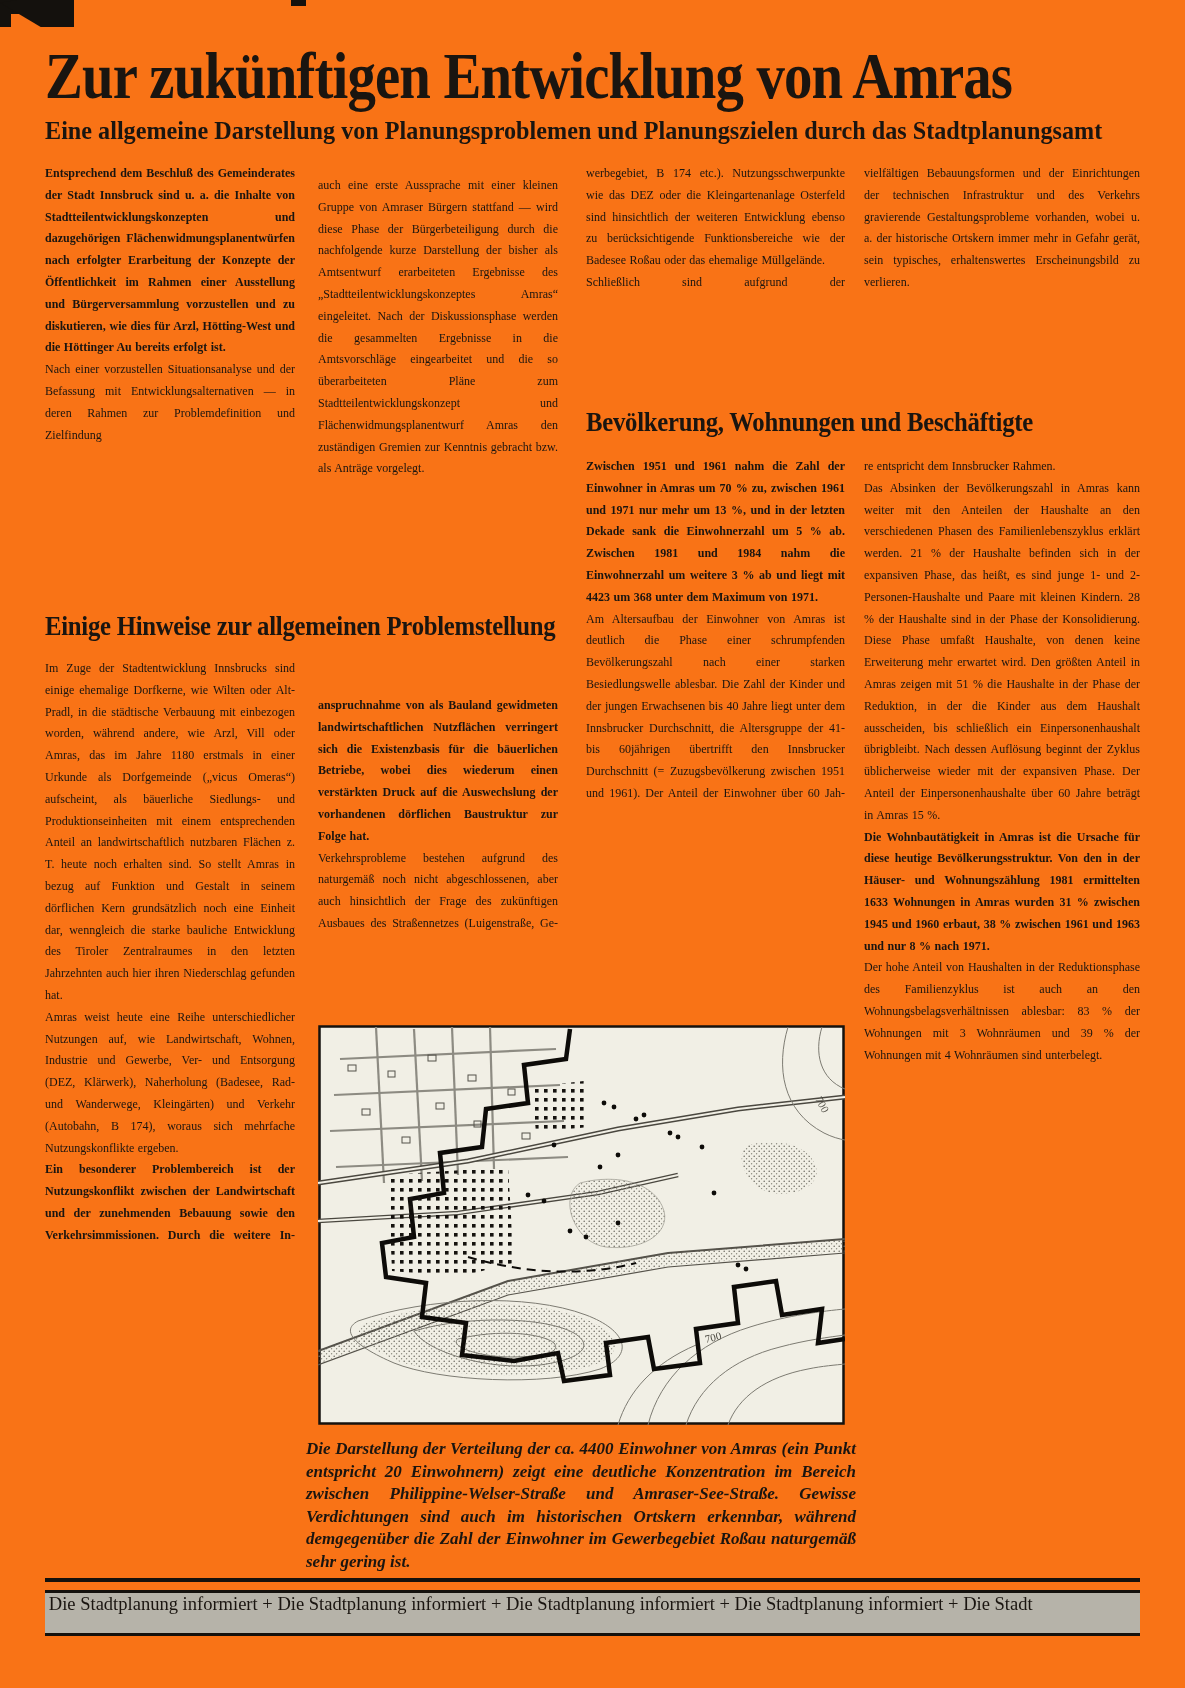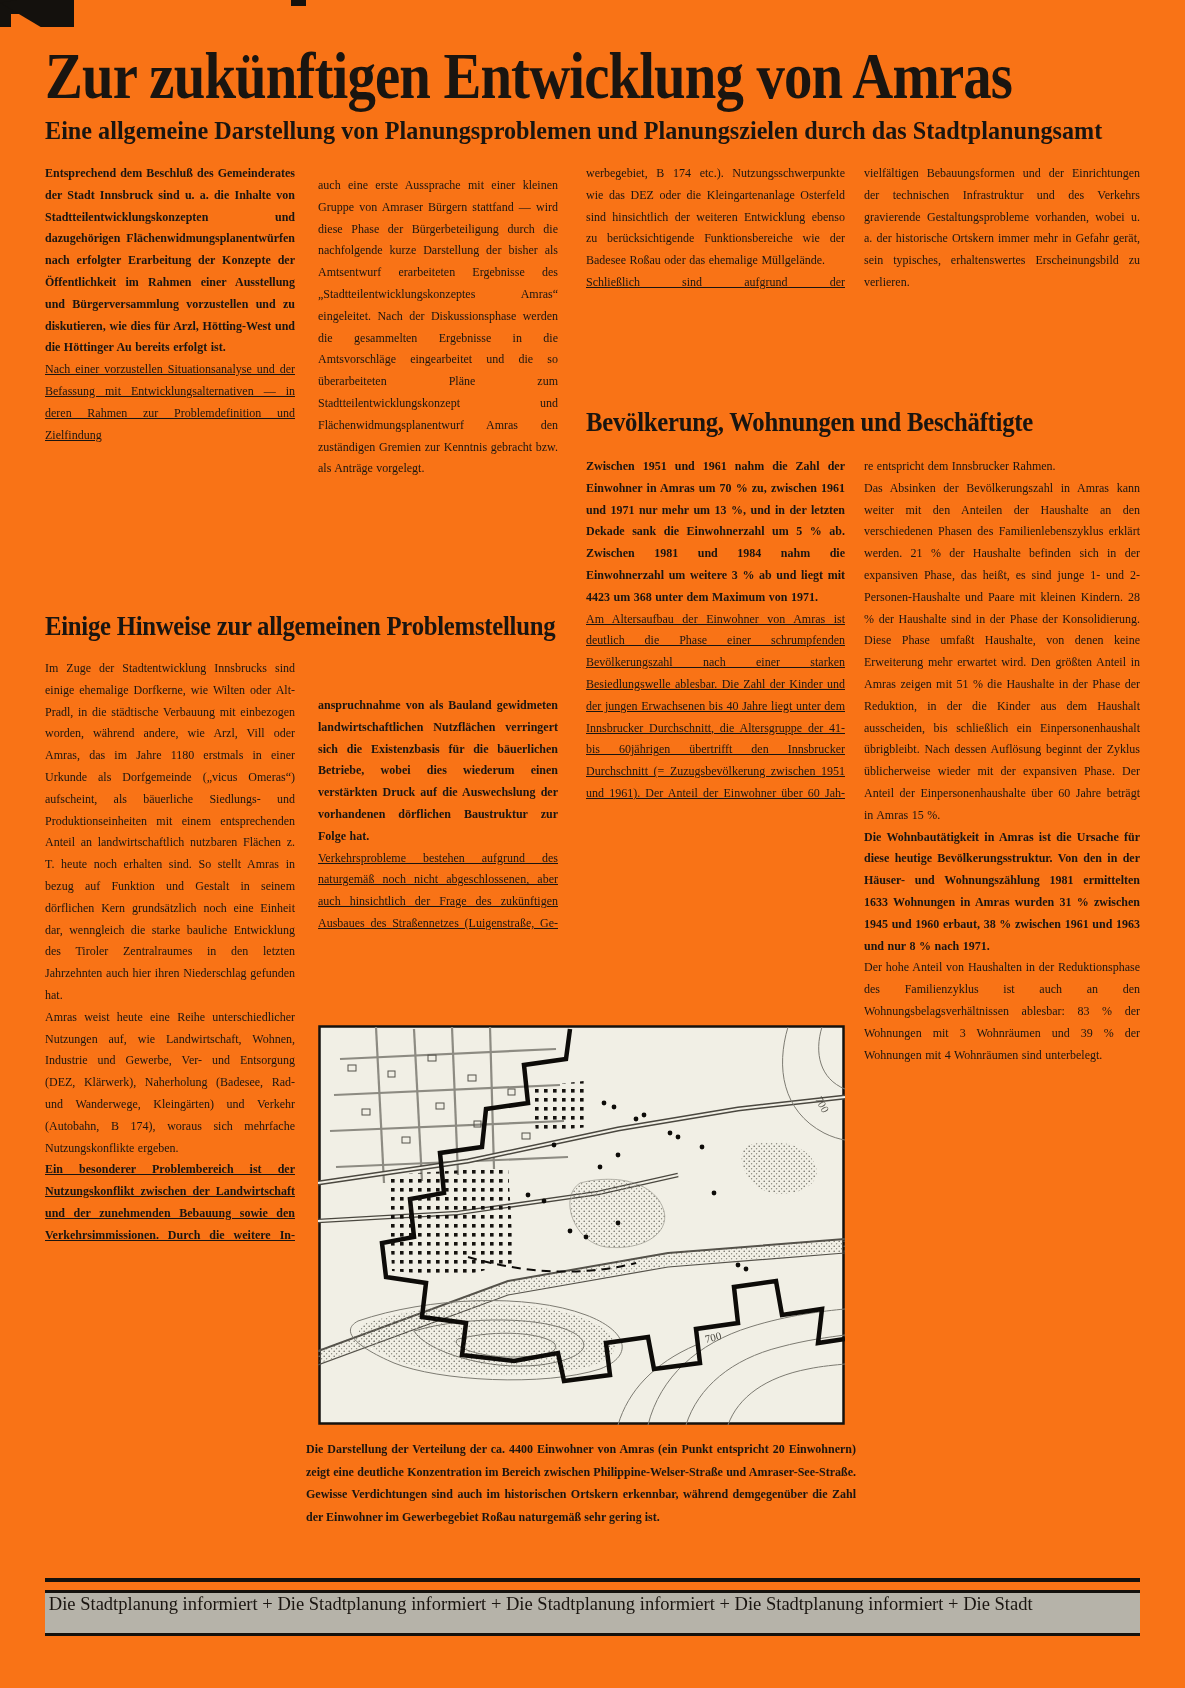--- a/index.html
+++ b/index.html
@@ -23,31 +23,31 @@
   }
   .subtitle{
     position:absolute;left:45px;top:116px;margin:0;
     font-size:26px;font-weight:bold;white-space:nowrap;
     transform:scaleX(0.93);transform-origin:left top;
   }
   
   .col{position:absolute;}
   .col p{margin:0;text-align:justify;font-size:12px;line-height:21.8px;word-spacing:0.5px;}
   .col p.b{font-weight:bold;}
-  .col p.jl{text-align-last:justify;text-decoration:underline;}
+  .col p.jl{text-align-last:justify;}
   .xhead{
     position:absolute;margin:0;font-size:27.5px;font-weight:bold;
     letter-spacing:-0.3px;white-space:nowrap;
     transform:scaleX(0.9);transform-origin:left top;
   }
   
   .map-figure{position:absolute;left:318px;top:1025px;width:527px;height:400px;}
   .caption{
     position:absolute;left:306px;top:1438px;width:550px;margin:0;
-    font-size:12px;line-height:22.5px;font-weight:bold;
+    font-size:17px;line-height:22.5px;font-weight:bold;font-style:italic;
     text-align:justify;
   }
   
   .footer-rule{position:absolute;left:45px;top:1578px;width:1095px;height:4px;background:#14110d;}
   .banner{
     position:absolute;left:45px;top:1590px;width:1095px;height:40px;
     background:#b6b3a9;border-top:3px solid #14110d;border-bottom:3px solid #14110d;
     display:flex;align-items:flex-start;overflow:hidden;
   }
   .banner-text{

